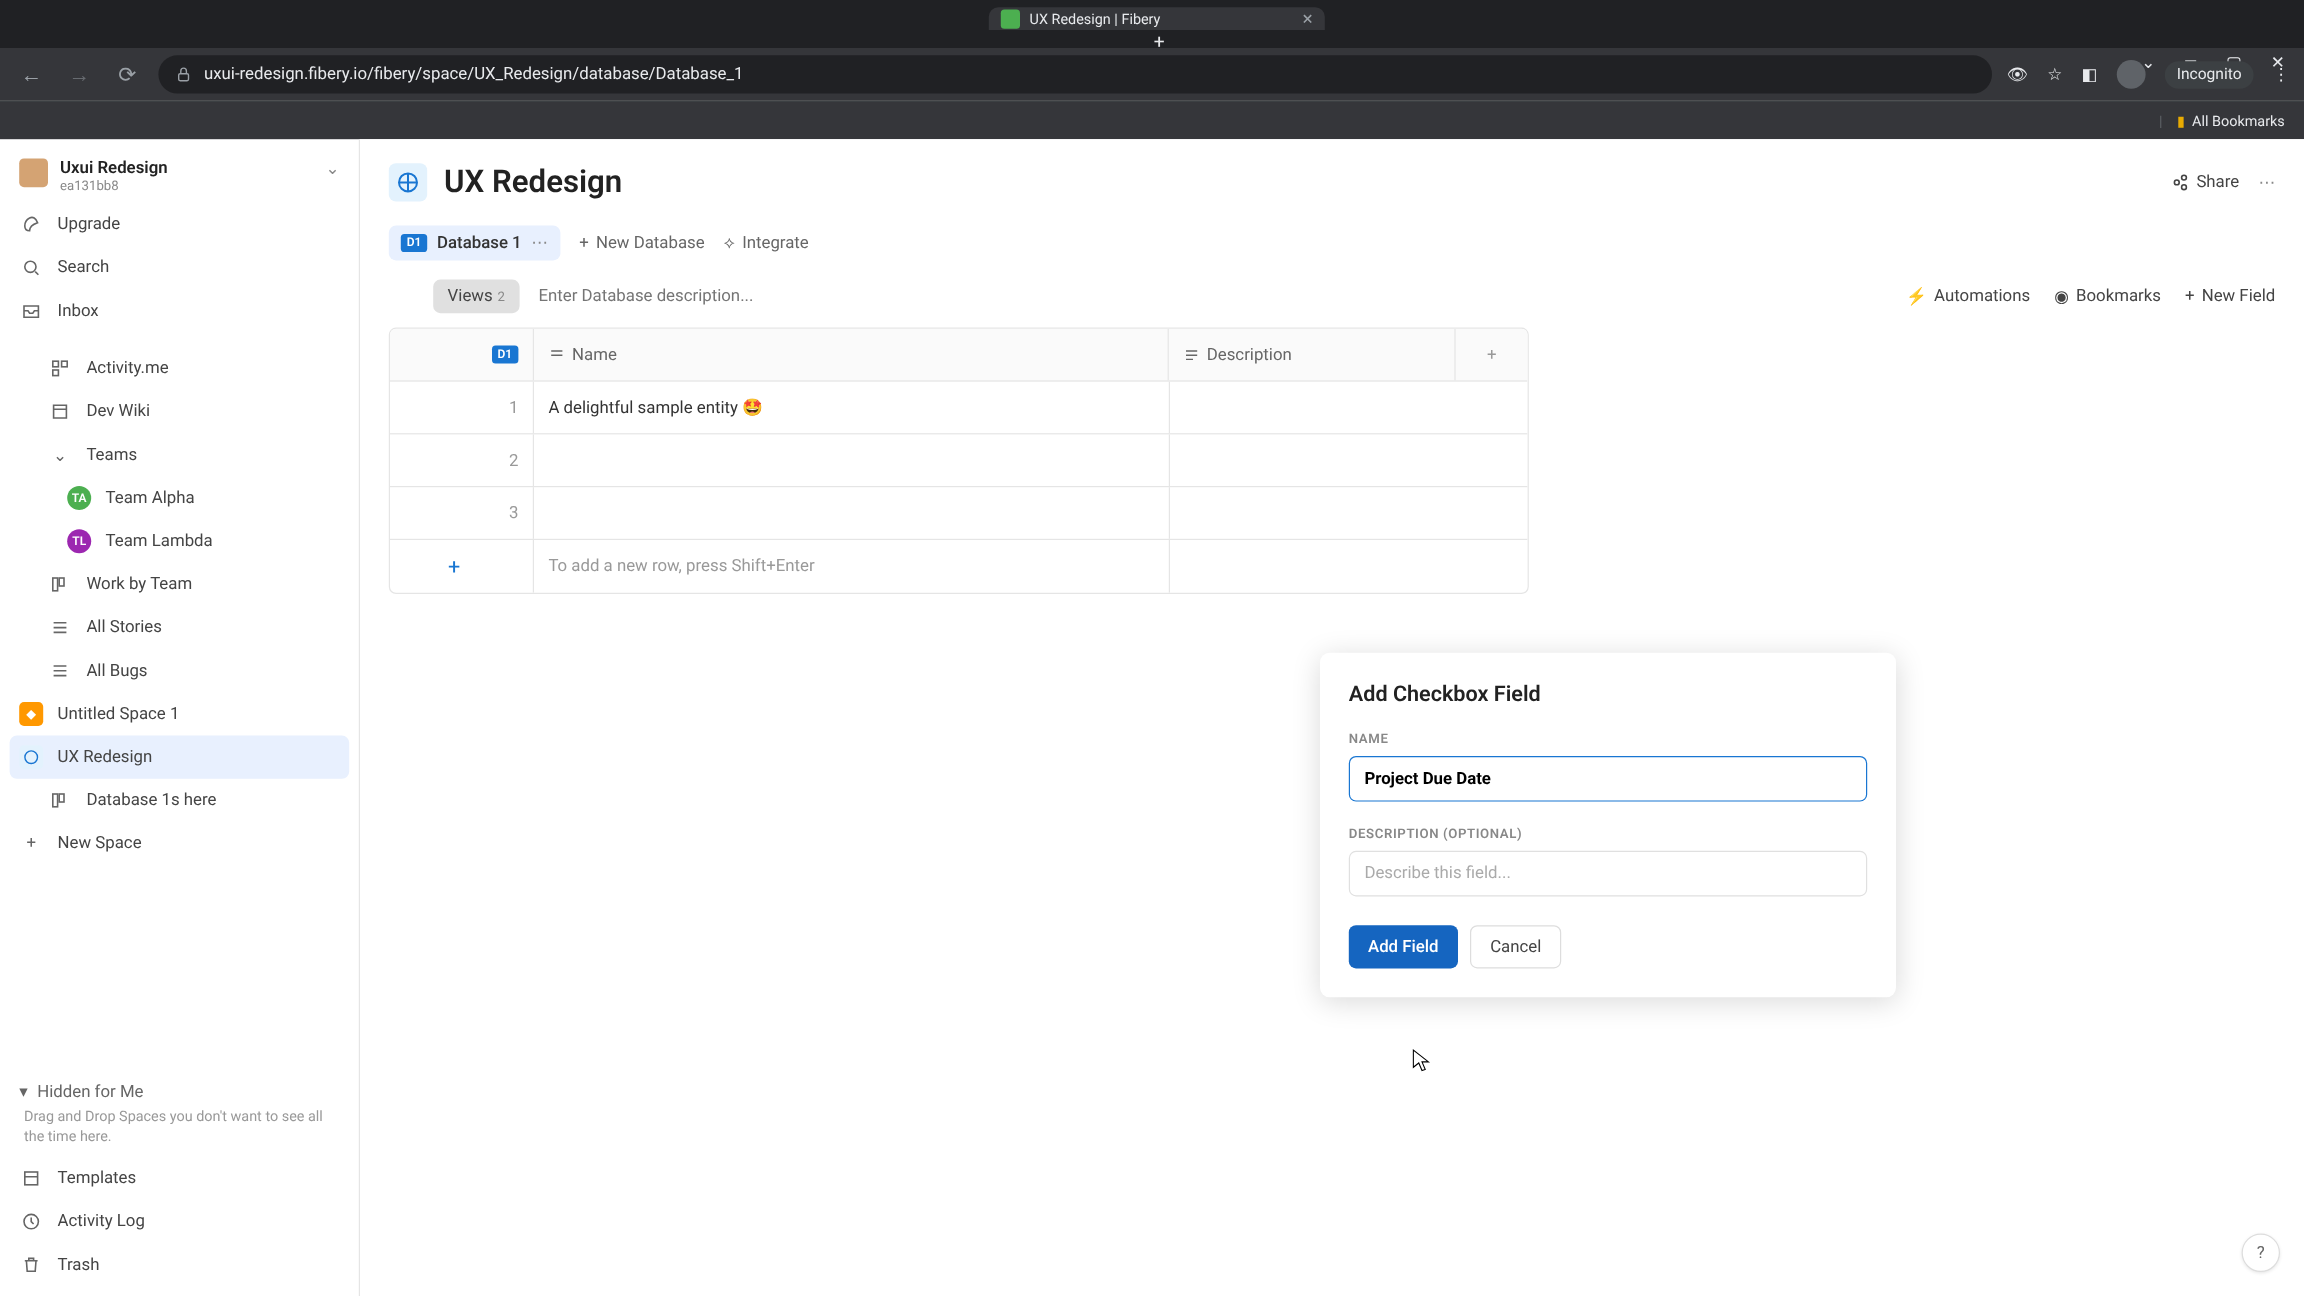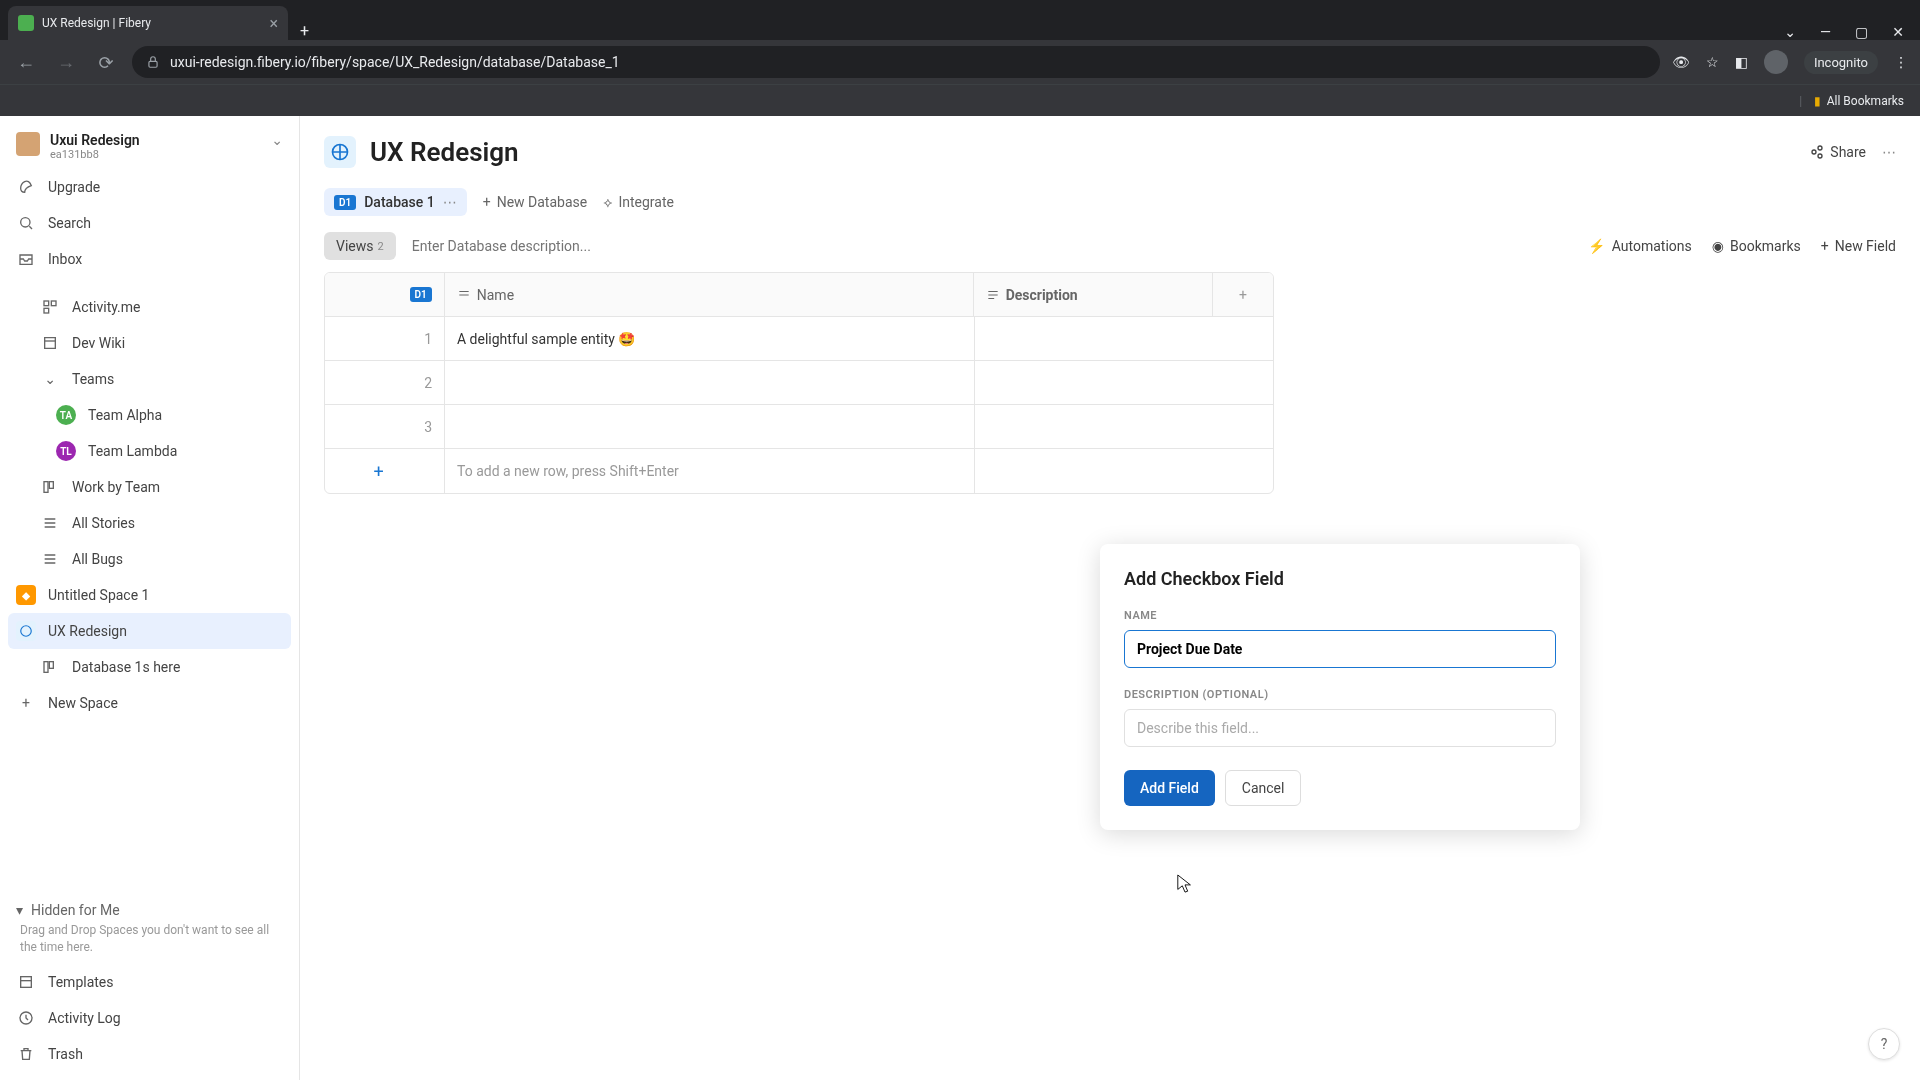--- a/index.html
+++ b/index.html
@@ -1,19 +1,19 @@
 <!DOCTYPE html>
 <html><head>
 <meta charset="utf-8">
 <style>
 * { margin: 0; padding: 0; box-sizing: border-box; font-family: -apple-system, BlinkMacSystemFont, "Segoe UI", Roboto, sans-serif; }
 body { width: 1920px; height: 1080px; overflow: hidden; background: #fff; font-size: 14px; color: #333; }
 
 
-.browser-chrome { background: #202124; height: 40px; display: flex; align-items: flex-end; }
+.browser-chrome { background: #202124; height: 40px; display: flex; align-items: center; flex-direction: column; }
 .tab { background: #35363a; height: 34px; margin-top: 6px; margin-left: 8px; border-radius: 8px 8px 0 0; display: flex; align-items: center; padding: 0 10px; width: 280px; color: #e8eaed; gap: 8px; }
 .tab-favicon { width: 16px; height: 16px; background: #4caf50; border-radius: 3px; }
 .tab-title { flex: 1; font-size: 12px; white-space: nowrap; overflow: hidden; }
 .tab-close { color: #9aa0a6; font-size: 16px; cursor: pointer; }
 .new-tab { color: #e8eaed; margin-left: 12px; font-size: 16px; cursor: pointer; }
 .window-controls { margin-left: auto; display: flex; gap: 24px; padding-right: 16px; color: #e8eaed; }
 
 .address-bar { background: #35363a; height: 44px; display: flex; align-items: center; padding: 0 12px; gap: 12px; }
 .nav-btn { color: #9aa0a6; font-size: 18px; cursor: pointer; width: 28px; text-align: center; }
 .url-bar { flex: 1; background: #202124; border-radius: 20px; height: 32px; display: flex; align-items: center; padding: 0 14px; color: #e8eaed; gap: 10px; }
@@ -67,33 +67,33 @@
 .share-btn { display: flex; align-items: center; gap: 6px; color: #444; font-size: 14px; cursor: pointer; }
 
 .db-tabs { display: flex; align-items: center; gap: 16px; margin-bottom: 16px; }
 .db-tab { display: flex; align-items: center; gap: 8px; background: #e8f0fe; padding: 6px 10px; border-radius: 6px; cursor: pointer; }
 .db-badge { background: #1976d2; color: #fff; font-size: 10px; font-weight: 600; padding: 2px 5px; border-radius: 3px; }
 .db-tab-name { font-size: 14px; color: #333; font-weight: 500; }
 .db-tab-more { color: #888; }
 .db-action { display: flex; align-items: center; gap: 6px; color: #666; font-size: 14px; cursor: pointer; }
 
 .toolbar { display: flex; align-items: center; gap: 16px; margin-bottom: 12px; }
-.views-btn { background: #e0e0e0; padding: 6px 12px; border-radius: 6px; font-size: 14px; color: #444; cursor: pointer; display: flex; align-items: center; gap: 4px; }
+.views-btn { background: #e0e0e0; padding: 6px 12px; border-radius: 6px; font-size: 14px; color: #444; cursor: pointer; display: flex; align-items: center; gap: 4px; margin-left: 37px; }
 .views-count { font-size: 11px; color: #888; }
 .desc-input { flex: 1; border: none; font-size: 14px; color: #999; outline: none; }
 .toolbar-right { display: flex; align-items: center; gap: 20px; }
 .toolbar-action { display: flex; align-items: center; gap: 6px; color: #444; font-size: 14px; cursor: pointer; }
 
 
 .data-table { border: 1px solid #e5e5e5; border-radius: 6px; overflow: hidden; width: 950px; }
 .table-row { display: flex; border-bottom: 1px solid #e5e5e5; min-height: 44px; }
 .table-row:last-child { border-bottom: none; }
 .col-num { width: 120px; display: flex; align-items: center; justify-content: flex-end; padding-right: 12px; color: #999; font-size: 14px; border-right: 1px solid #e5e5e5; }
 .col-name { width: 530px; display: flex; align-items: center; padding: 0 12px; border-right: 1px solid #e5e5e5; font-size: 14px; gap: 6px; }
-.col-desc { width: 240px; display: flex; align-items: center; padding: 0 12px; border-right: 1px solid #e5e5e5; gap: 6px; color: #666; font-weight: bold; }
+.col-desc { width: 240px; display: flex; align-items: center; padding: 0 12px; border-right: 1px solid #e5e5e5; gap: 6px; color: #666; }
 .col-add { width: 60px; display: flex; align-items: center; justify-content: center; color: #999; cursor: pointer; }
 .header-row { background: #fafafa; }
 .header-row .col-name, .header-row .col-desc { color: #666; }
 .add-row { color: #999; }
 .add-row .col-num { justify-content: center; color: #1976d2; font-size: 18px; }
 
 
 .popover { position: absolute; top: 428px; left: 800px; width: 480px; background: #fff; border-radius: 8px; box-shadow: 0 4px 24px rgba(0,0,0,0.15); padding: 24px; }
 .popover-title { font-size: 18px; font-weight: 600; color: #222; margin-bottom: 20px; }
 .field-label { font-size: 11px; font-weight: 600; letter-spacing: 0.5px; color: #888; margin-bottom: 8px; text-transform: uppercase; }

